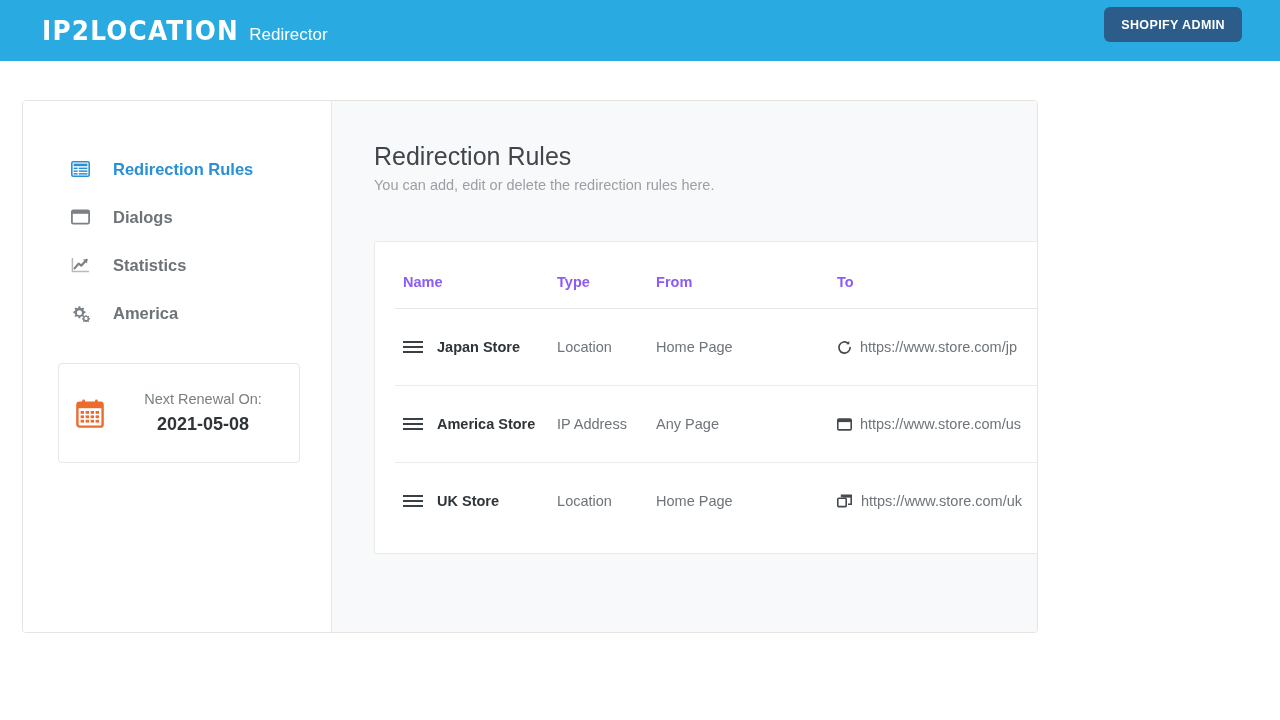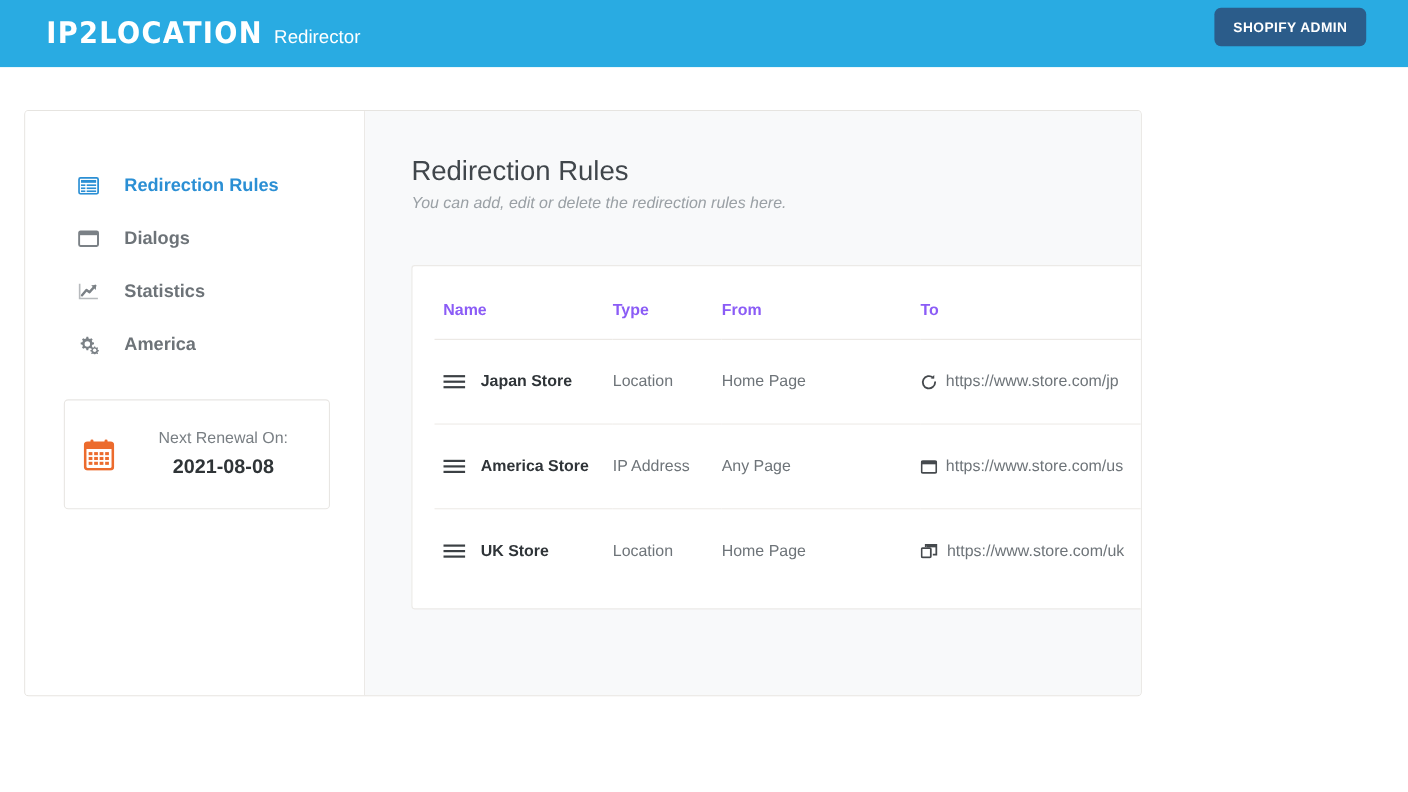--- a/index.html
+++ b/index.html
@@ -161,21 +161,20 @@
     font-size: 25px;
     color: #40464b;
     font-weight: normal;
     margin: 0 0 6px 0;
     line-height: 1.2;
   }
   .page-sub {
     font-size: 14.5px;
     color: #9aa0a5;
     margin: 0;
-    font-style: italic;
   }
   .head-actions {
     display: flex;
     align-items: center;
     gap: 10px;
     margin-top: 22px;
   }
   .btn-add {
     width: 45px;
     height: 38px;
@@ -351,21 +350,21 @@
               <rect x="19.6" y="16.4" width="3.4" height="2.8"></rect>
             <rect x="4.6" y="20.8" width="3.4" height="2.8"></rect>
               <rect x="9.6" y="20.8" width="3.4" height="2.8"></rect>
             <rect x="14.6" y="20.8" width="3.4" height="2.8"></rect>
               <rect x="19.6" y="20.8" width="3.4" height="2.8"></rect>
           </g>
         </svg>
       </span>
       <div class="renewal-text">
         <div class="renewal-label">Next Renewal On:</div>
-        <div class="renewal-date">2021-08-08</div>
+        <div class="renewal-date">2021-05-08</div>
       </div>
     </div>
   </div>
 
   <div class="content">
 
     <div class="page-head">
       <div>
         <h1 class="page-title">Redirection Rules</h1>
         <p class="page-sub">You can add, edit or delete the redirection rules here.</p>

